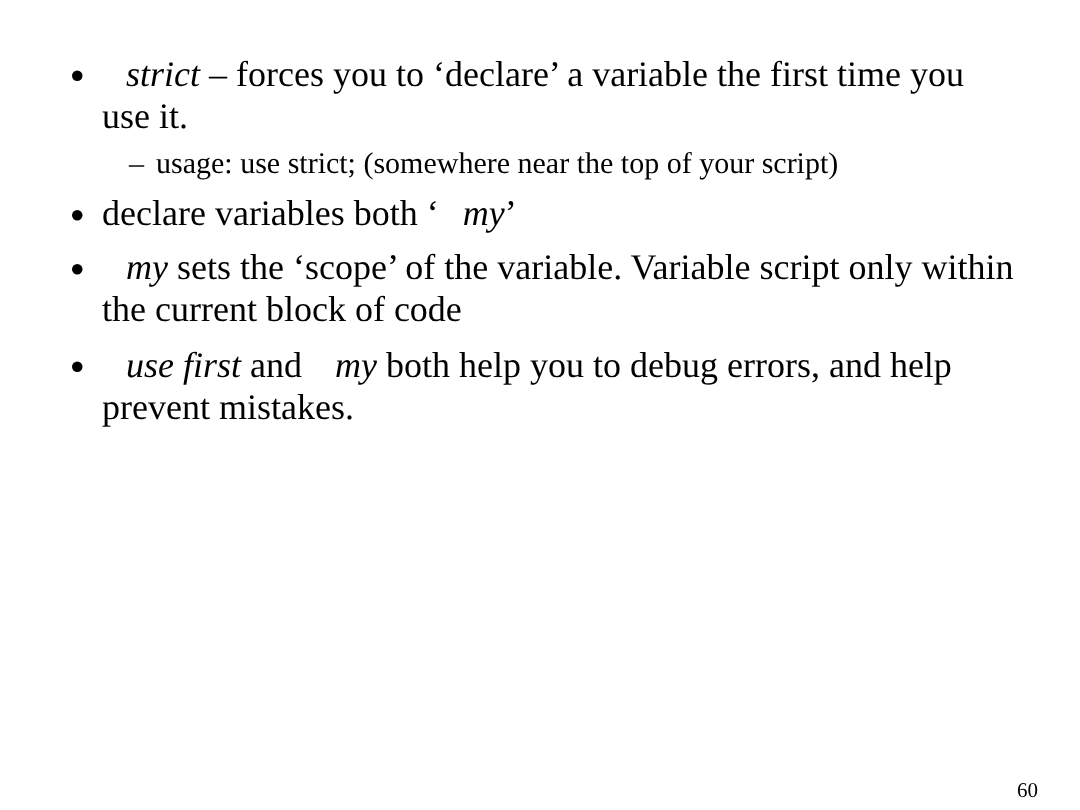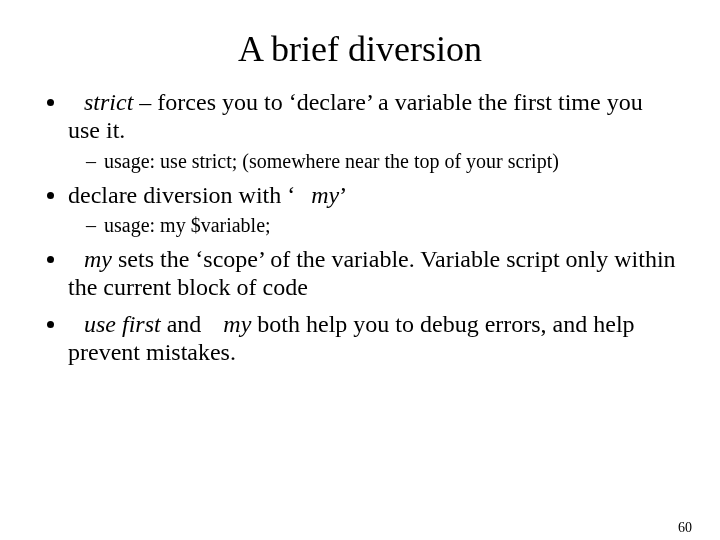--- a/index.html
+++ b/index.html
@@ -55,35 +55,33 @@
     position: absolute;
     bottom: 4px;
     right: 28px;
     font-size: 14px;
   }
 </style>
 </head>
 <body>
 
 <div class="slide">
-  <h1 class="title">A brief diversion</h1>
 
   <ul class="level1">
 
     <li>
       <span><span class="italic">strict</span><span> – forces you to ‘declare’ a variable the first time you use it.</span></span>
       <ul class="level2">
         <li>usage:  use strict;  (somewhere near the top of your script)</li>
       </ul>
     </li>
 
     <li>
-      <span>declare diversion with ‘</span><span class="italic">my</span><span>’</span>
+      <span>declare variables both ‘</span><span class="italic">my</span><span>’</span>
       <ul class="level2">
-        <li>usage:  my $variable;</li>
       </ul>
     </li>
 
     <li>
       <span class="italic">my</span><span> sets the ‘scope’ of the variable.  Variable script only within the current block of code</span>
     </li>
 
     <li>
       <span class="italic">use first</span><span> and </span><span class="italic">my</span><span> both help you to debug errors, and help prevent mistakes.</span>
     </li>

